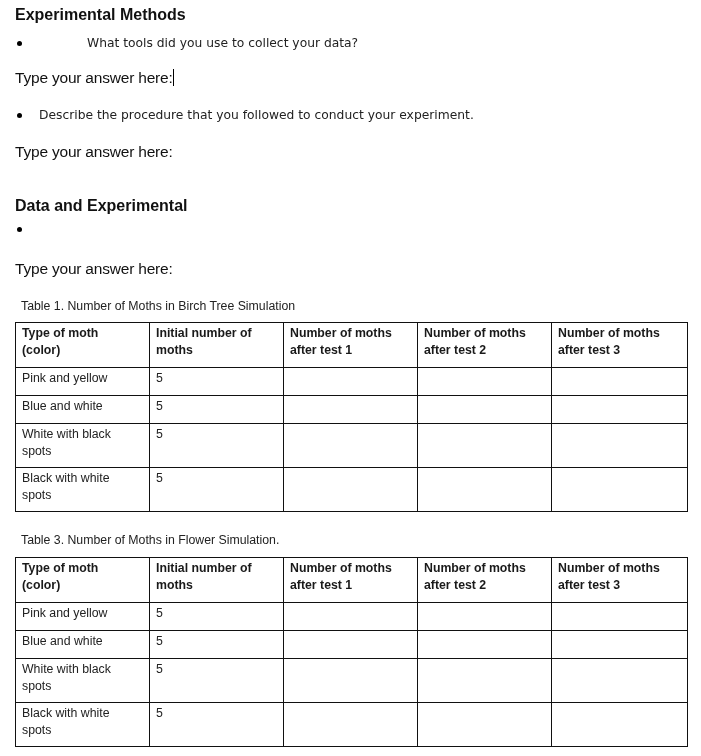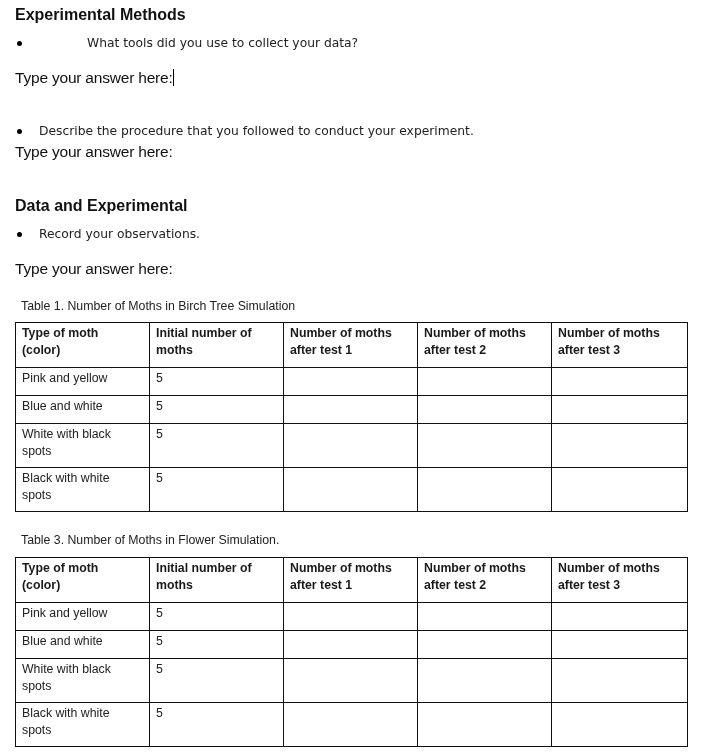--- a/index.html
+++ b/index.html
@@ -101,33 +101,32 @@
 <h2 class="heading" style="top:6px;">Experimental Methods</h2>
 
 <div class="bullet" style="top:36px;gap:48px;">
   <span class="dot"></span>
   <span>What tools did you use to collect your data?</span>
 </div>
 <div class="answer" style="top:69px;">
   <span>Type your answer here:</span><span class="caret"></span>
 </div>
 
-<div class="bullet" style="top:124px;">
+<div class="bullet" style="top:108px;">
   <span class="dot"></span>
   <span>Describe the procedure that you followed to conduct your experiment.</span>
 </div>
 <div class="answer" style="top:143px;">
   <span>Type your answer here:</span>
 </div>
 
 <h2 class="heading" style="top:197px;">Data and Experimental</h2>
 
 <div class="bullet" style="top:227px;">
   <span class="dot"></span>
-  <span>Record your observations.</span>
 </div>
 <div class="answer" style="top:260px;">
   <span>Type your answer here:</span>
 </div>
 
 <div class="caption" style="top:299px;">Table 1. Number of Moths in Birch Tree Simulation</div>
 <table class="data-table" style="top:322px;">
   <colgroup>
     <col style="width:134px">
       <col style="width:134px">

